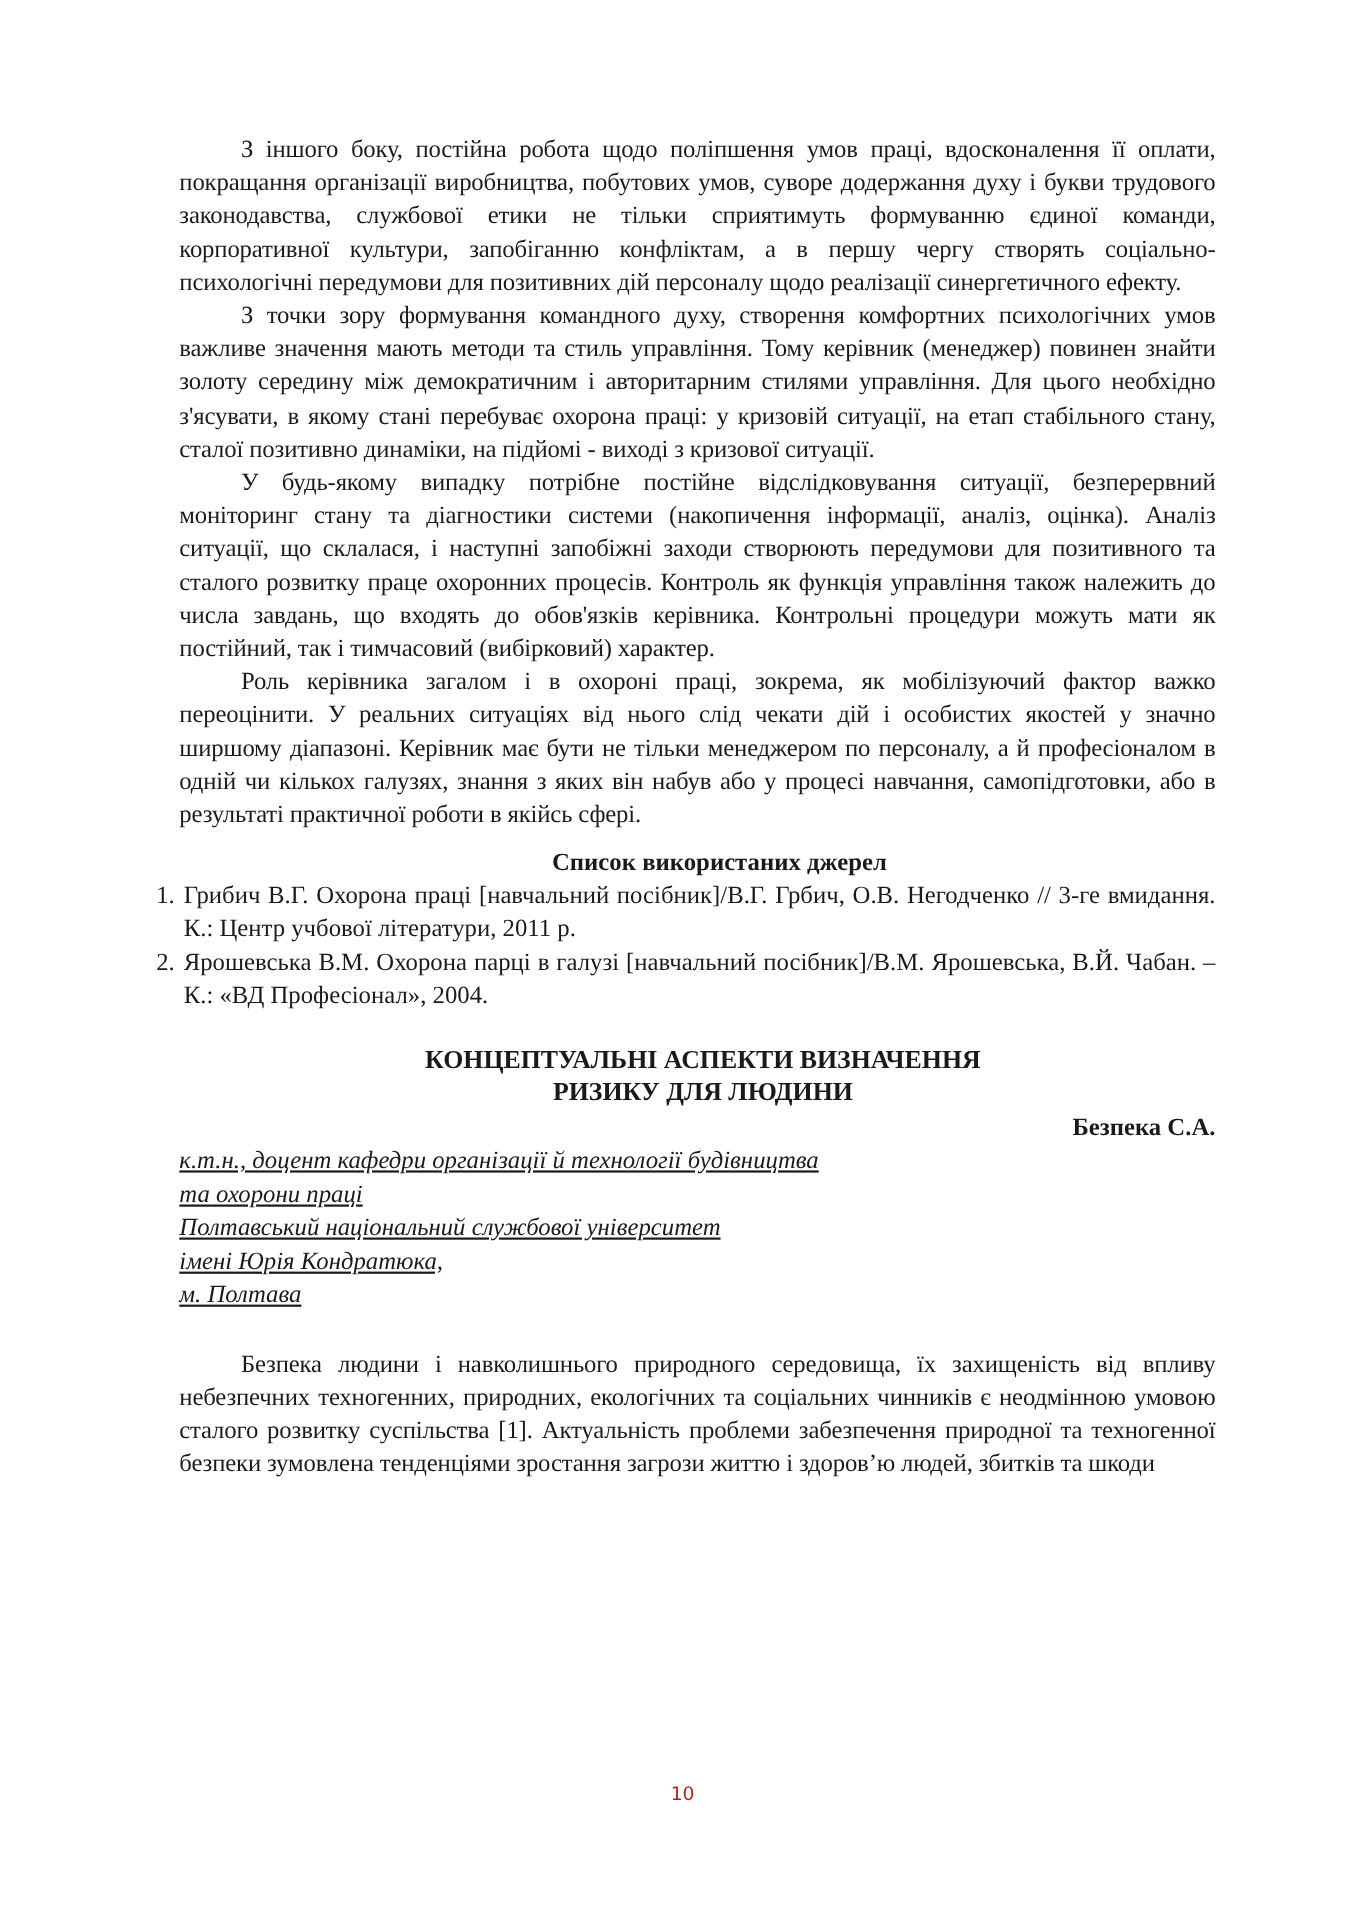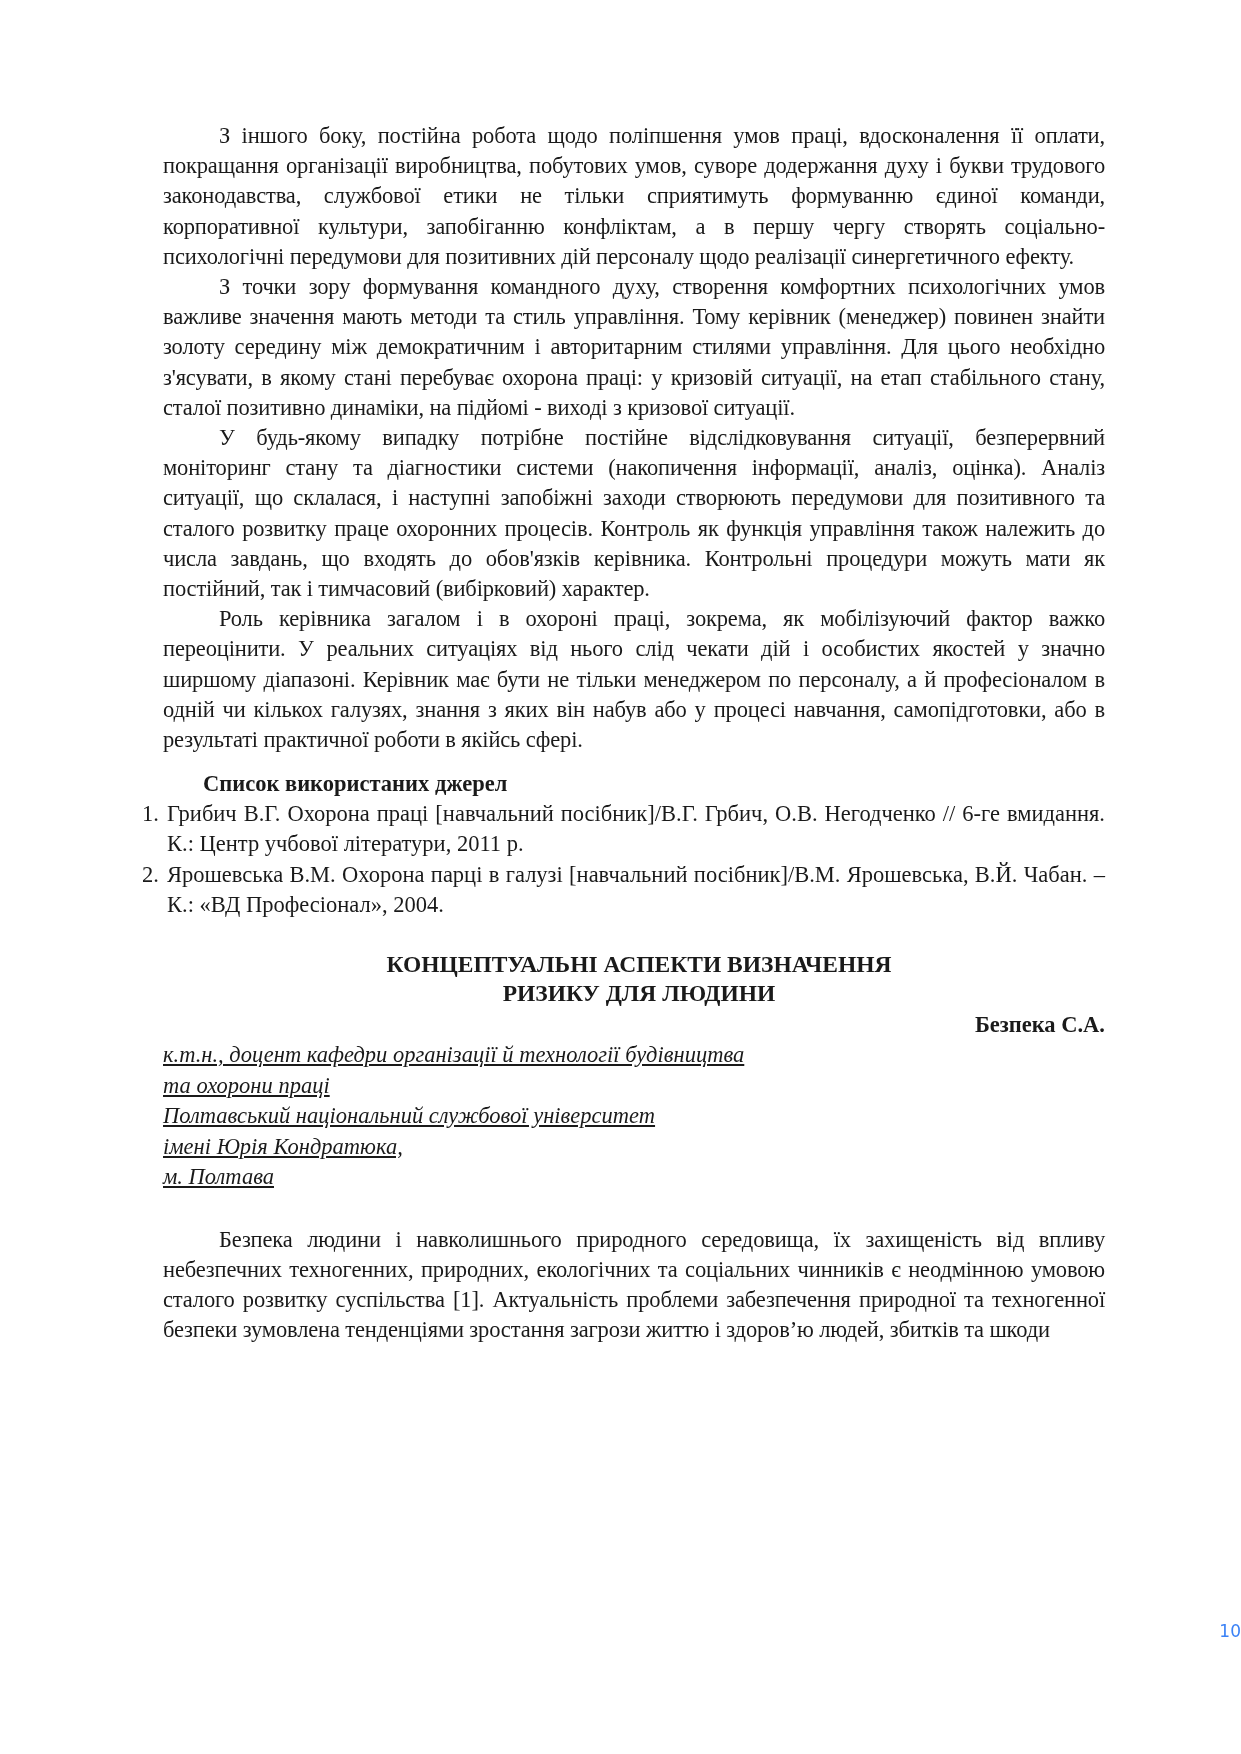--- a/index.html
+++ b/index.html
@@ -26,21 +26,21 @@
     font-size: 22.5px;
     line-height: 30.2px;
     text-align: justify;
     text-indent: 56px;
     letter-spacing: -0.15px;
     word-spacing: 0px;
     font-family: Liberation Serif, serif;
   }
   .refs-title {
     margin: 14px 0 0 0;
-    text-align: left;
+    text-align: center;
     font-weight: bold;
     font-size: 22.5px;
     line-height: 30px;
     padding-left: 40px;
   }
   .refs {
     list-style: none;
     margin: 0;
     padding: 0;
   }
@@ -82,42 +82,42 @@
     text-decoration: underline;
   }
   .spacer {
     height: 32px;
   }
   .page-number {
     position: absolute;
     left: 0;
     width: 1241px;
     top: 1620px;
-    text-align: right;
+    text-align: center;
     font-family: "DejaVu Sans", "Liberation Sans", sans-serif;
     font-size: 17px;
     line-height: 22px;
-    color: #3b82f6;
+    color: #b91c1c;
   }
 </style>
 </head>
 <body>
 
 <div class="page">
 
   <p class="para">З іншого боку, постійна робота щодо поліпшення умов праці, вдосконалення її оплати, покращання організації виробництва, побутових умов, суворе додержання духу і букви трудового законодавства, службової етики не тільки сприятимуть формуванню єдиної команди, корпоративної культури, запобіганню конфліктам, а в першу чергу створять соціально-психологічні передумови для позитивних дій персоналу щодо реалізації синергетичного ефекту.</p>
   <p class="para">З точки зору формування командного духу, створення комфортних психологічних умов важливе значення мають методи та стиль управління. Тому керівник (менеджер) повинен знайти золоту середину між демократичним і авторитарним стилями управління. Для цього необхідно з'ясувати, в якому стані перебуває охорона праці: у кризовій ситуації, на етап стабільного стану, сталої позитивно динаміки, на підйомі - виході з кризової ситуації.</p>
   <p class="para">У будь-якому випадку потрібне постійне відслідковування ситуації, безперервний моніторинг стану та діагностики системи (накопичення інформації, аналіз, оцінка). Аналіз ситуації, що склалася, і наступні запобіжні заходи створюють передумови для позитивного та сталого розвитку праце охоронних процесів. Контроль як функція управління також належить до числа завдань, що входять до обов'язків керівника. Контрольні процедури можуть мати як постійний, так і тимчасовий (вибірковий) характер.</p>
   <p class="para">Роль керівника загалом і в охороні праці, зокрема, як мобілізуючий фактор важко переоцінити. У реальних ситуаціях від нього слід чекати дій і особистих якостей у значно ширшому діапазоні. Керівник має бути не тільки менеджером по персоналу, а й професіоналом в одній чи кількох галузях, знання з яких він набув або у процесі навчання, самопідготовки, або в результаті практичної роботи в якійсь сфері.</p>
 
   <div class="refs-title">Список використаних джерел</div>
   <ol class="refs">
     <li class="ref-item">
       <span class="ref-num">1.</span>
-      <span>Грибич В.Г. Охорона праці [навчальний посібник]/В.Г. Грбич, О.В. Негодченко // 6-ге вмидання. К.: Центр учбової літератури, 2011 р.</span>
+      <span>Грибич В.Г. Охорона праці [навчальний посібник]/В.Г. Грбич, О.В. Негодченко // 3-ге вмидання. К.: Центр учбової літератури, 2011 р.</span>
     </li>
     <li class="ref-item">
       <span class="ref-num">2.</span>
       <span>Ярошевська В.М. Охорона парці в галузі [навчальний посібник]/В.М. Ярошевська, В.Й. Чабан. – К.: «ВД Професіонал», 2004.</span>
     </li>
   </ol>
 
   <div class="article-title">
     <div>КОНЦЕПТУАЛЬНІ АСПЕКТИ ВИЗНАЧЕННЯ</div>
     <div>РИЗИКУ ДЛЯ ЛЮДИНИ</div>

